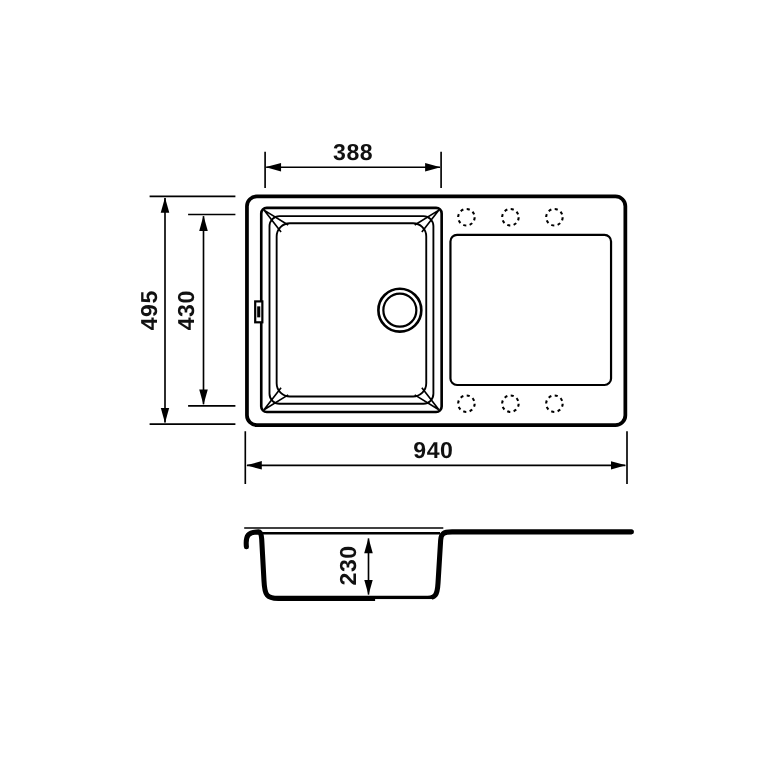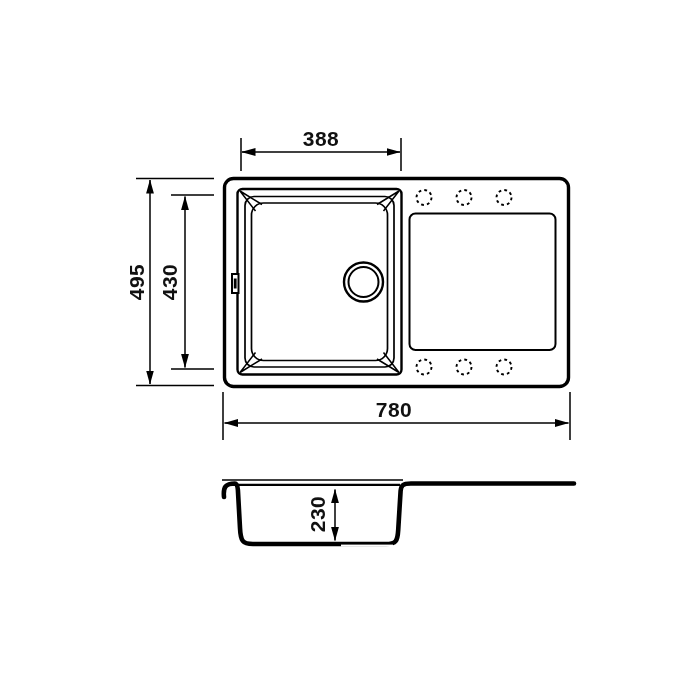--- a/index.html
+++ b/index.html
@@ -122,16 +122,16 @@
                C401,485.5 402.6,483.5 411,483.5
                L574,483.5"></path>
 
       <rect x="341" y="544.6" width="52" height="2" fill="#ffffff" stroke="none"></rect>
     </g>
   </svg>
 
   <div class="dim-label" style="left:321px; top:139px;">388</div>
   <div class="dim-label vert" style="left:137px; top:282px;">495</div>
   <div class="dim-label vert" style="left:170px; top:282px;">430</div>
-  <div class="dim-label" style="left:394px; top:410px;">780</div>
+  <div class="dim-label" style="left:394px; top:410px;">940</div>
   <div class="dim-label vert" style="left:318px; top:514px;">230</div>
 
 </div>
 
 </body></html>

